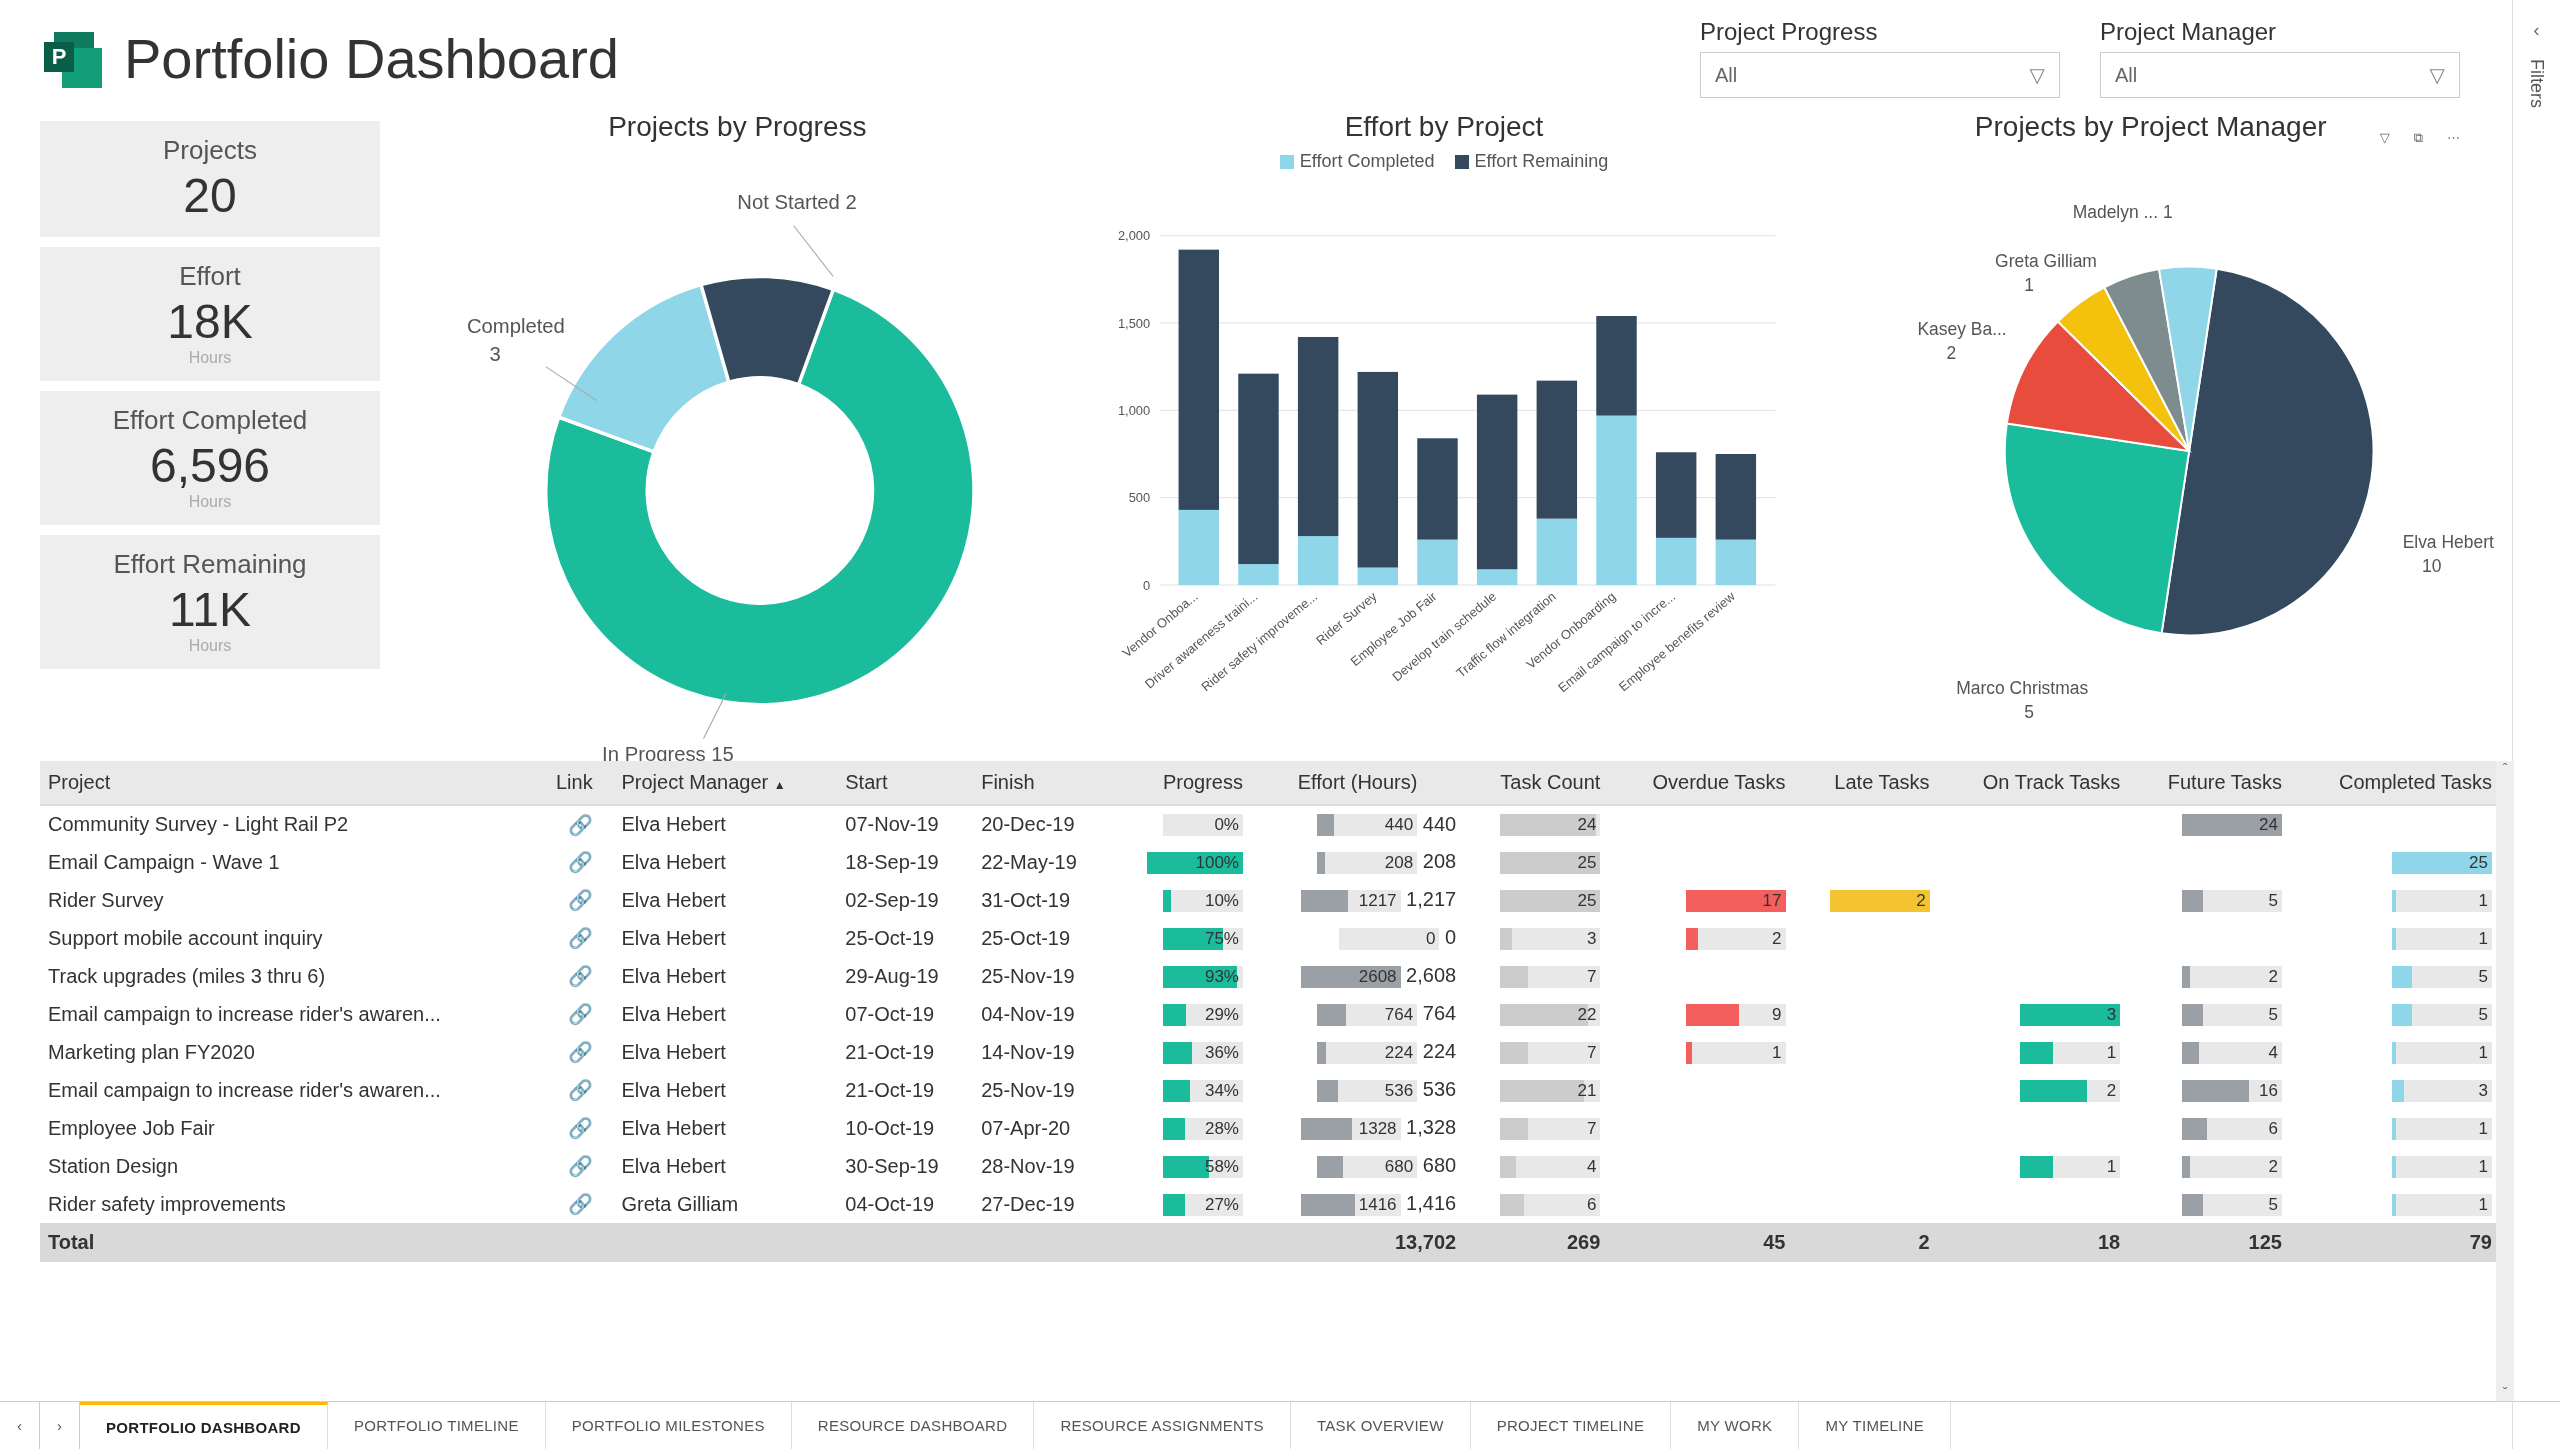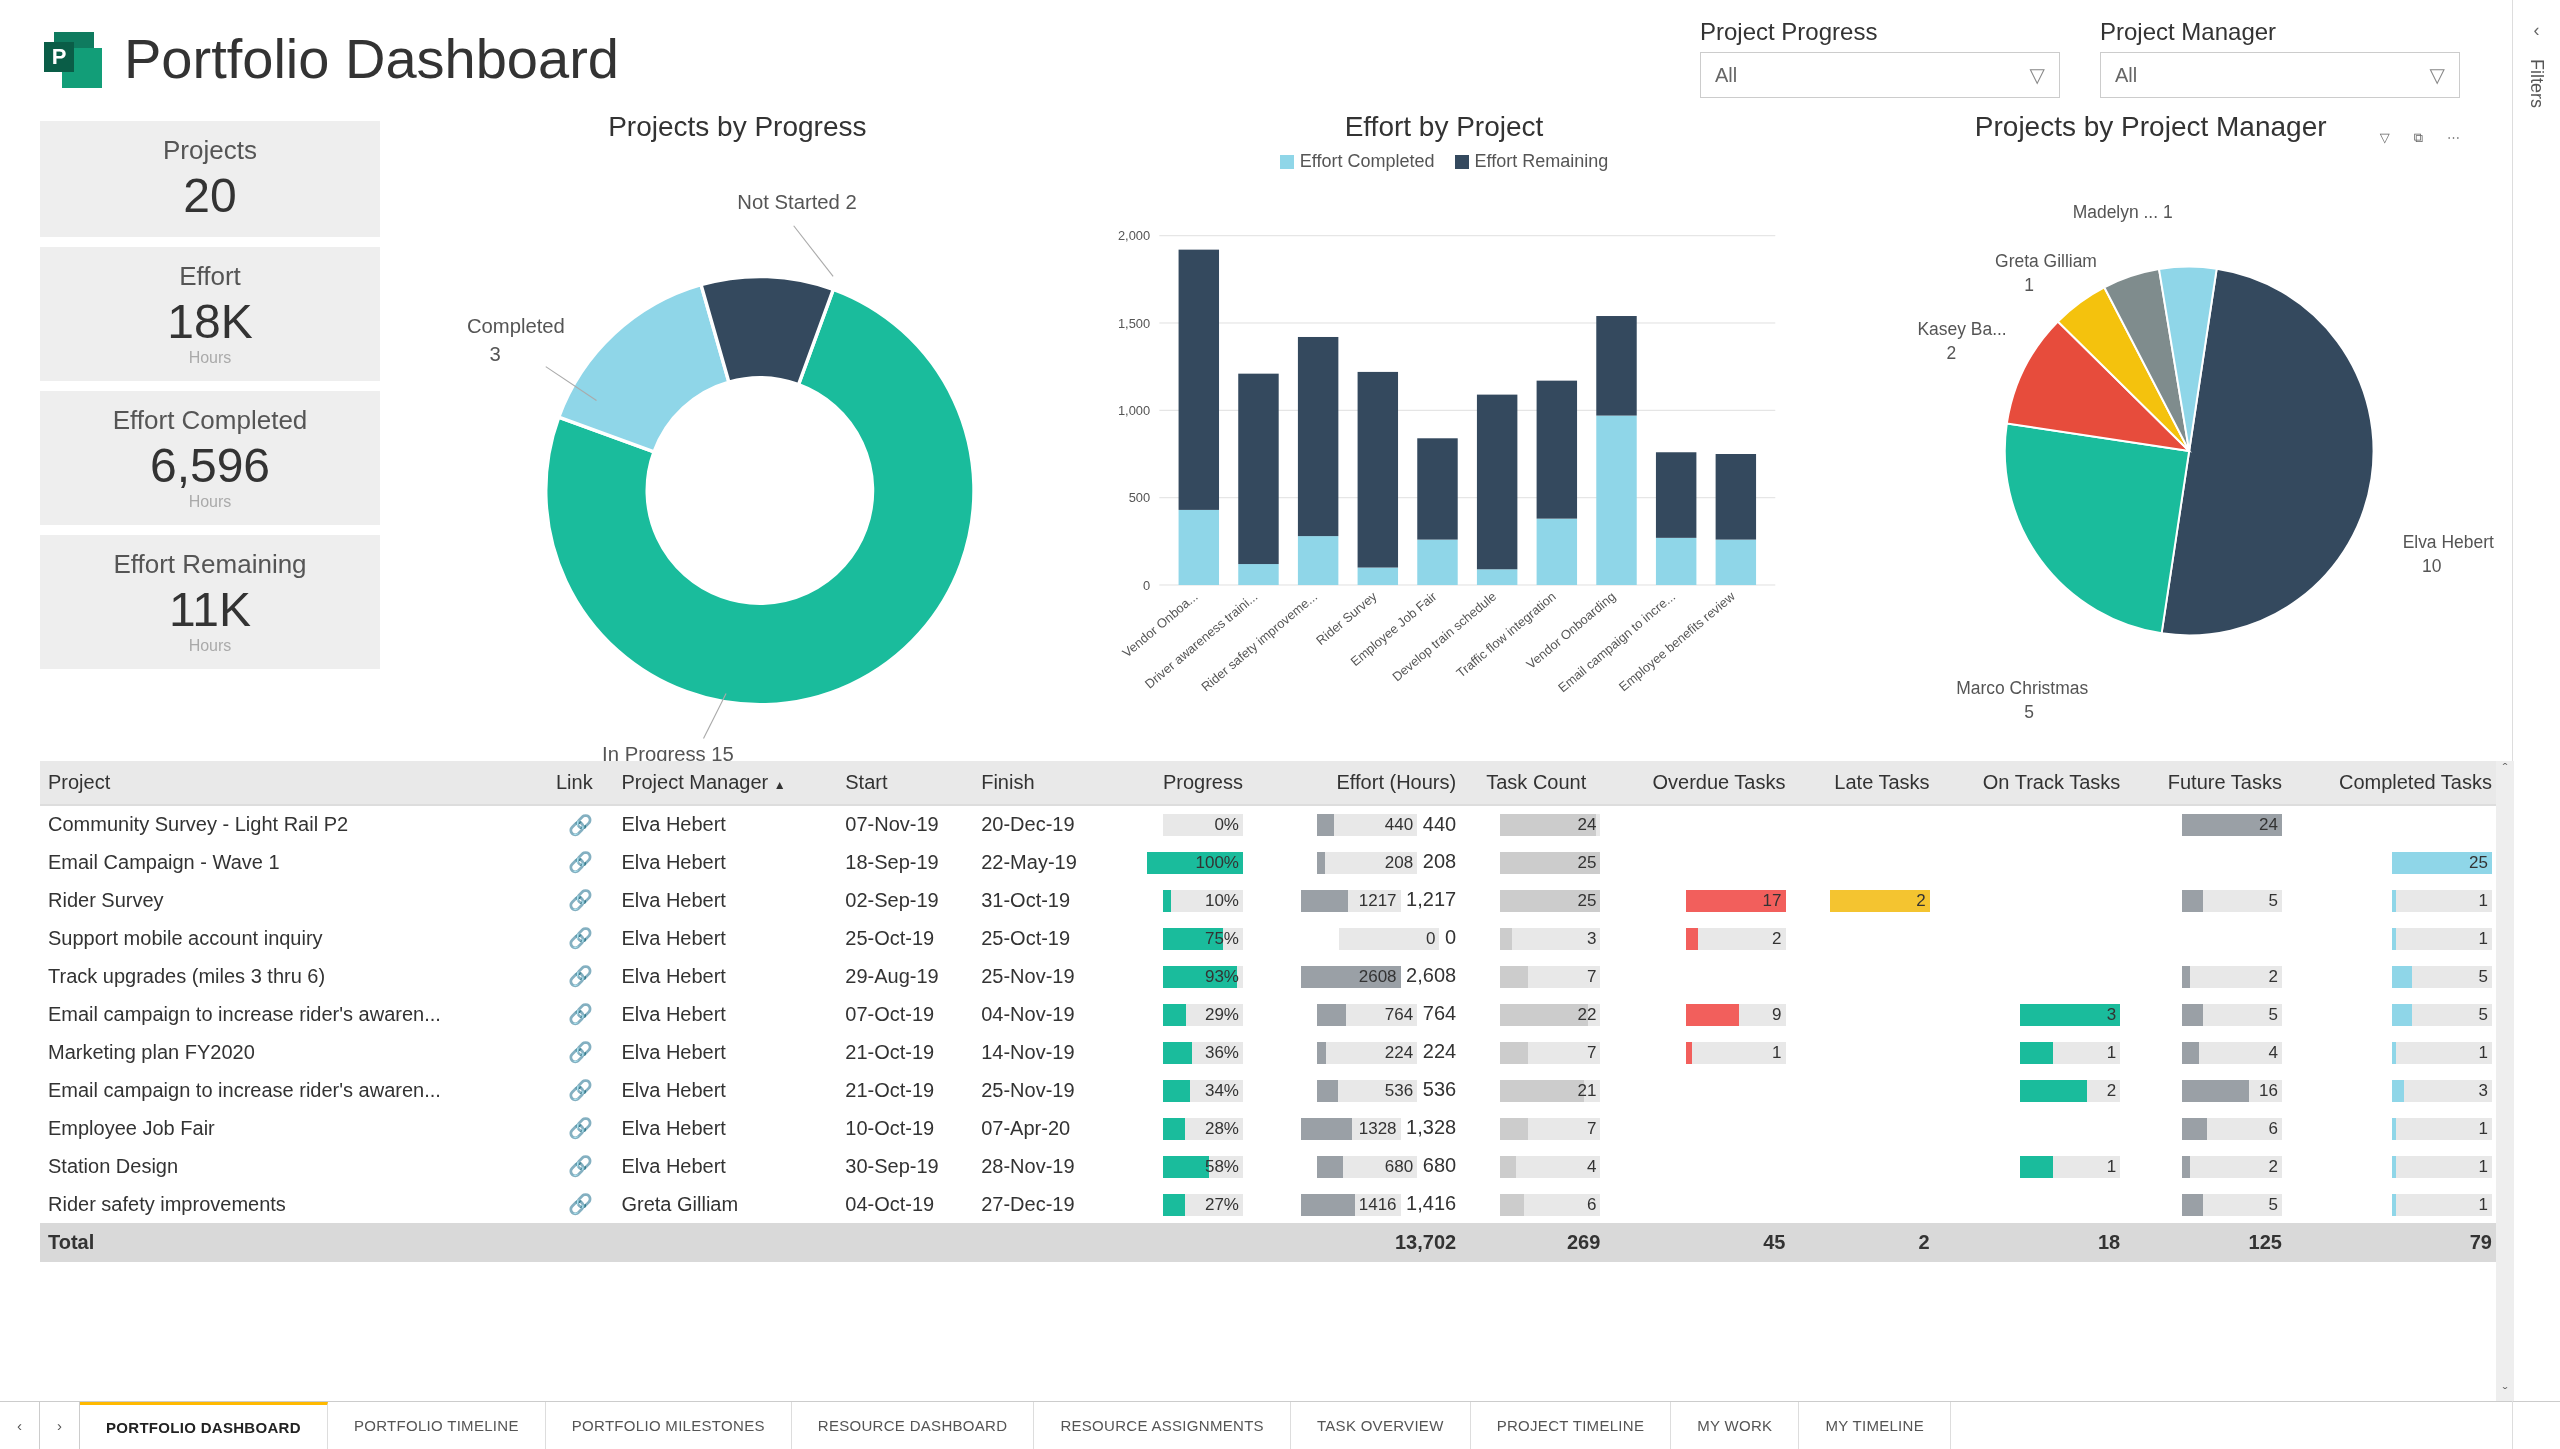--- a/index.html
+++ b/index.html
@@ -216,22 +216,22 @@
   <div class="table-wrap">
     <table>
       <thead>
           <tr id="thead-row">
             <th>Project</th>
             <th>Link</th>
             <th>Project Manager <span class="sort-ind">▲</span></th>
             <th>Start</th>
             <th>Finish</th>
             <th style="text-align: right;">Progress</th>
-            <th style="text-align: right;">Effort (Hours)</th>
-            <th style="text-align: center;">Task Count</th>
+            <th style="text-align: center;">Effort (Hours)</th>
+            <th style="text-align: right;">Task Count</th>
             <th style="text-align: right;">Overdue Tasks</th>
             <th style="text-align: right;">Late Tasks</th>
             <th style="text-align: right;">On Track Tasks</th>
             <th style="text-align: right;">Future Tasks</th>
             <th style="text-align: right;">Completed Tasks</th>
           </tr>
         </thead>
       <tbody id="tbody">
           <tr>
     <td>Community Survey - Light Rail P2</td>

